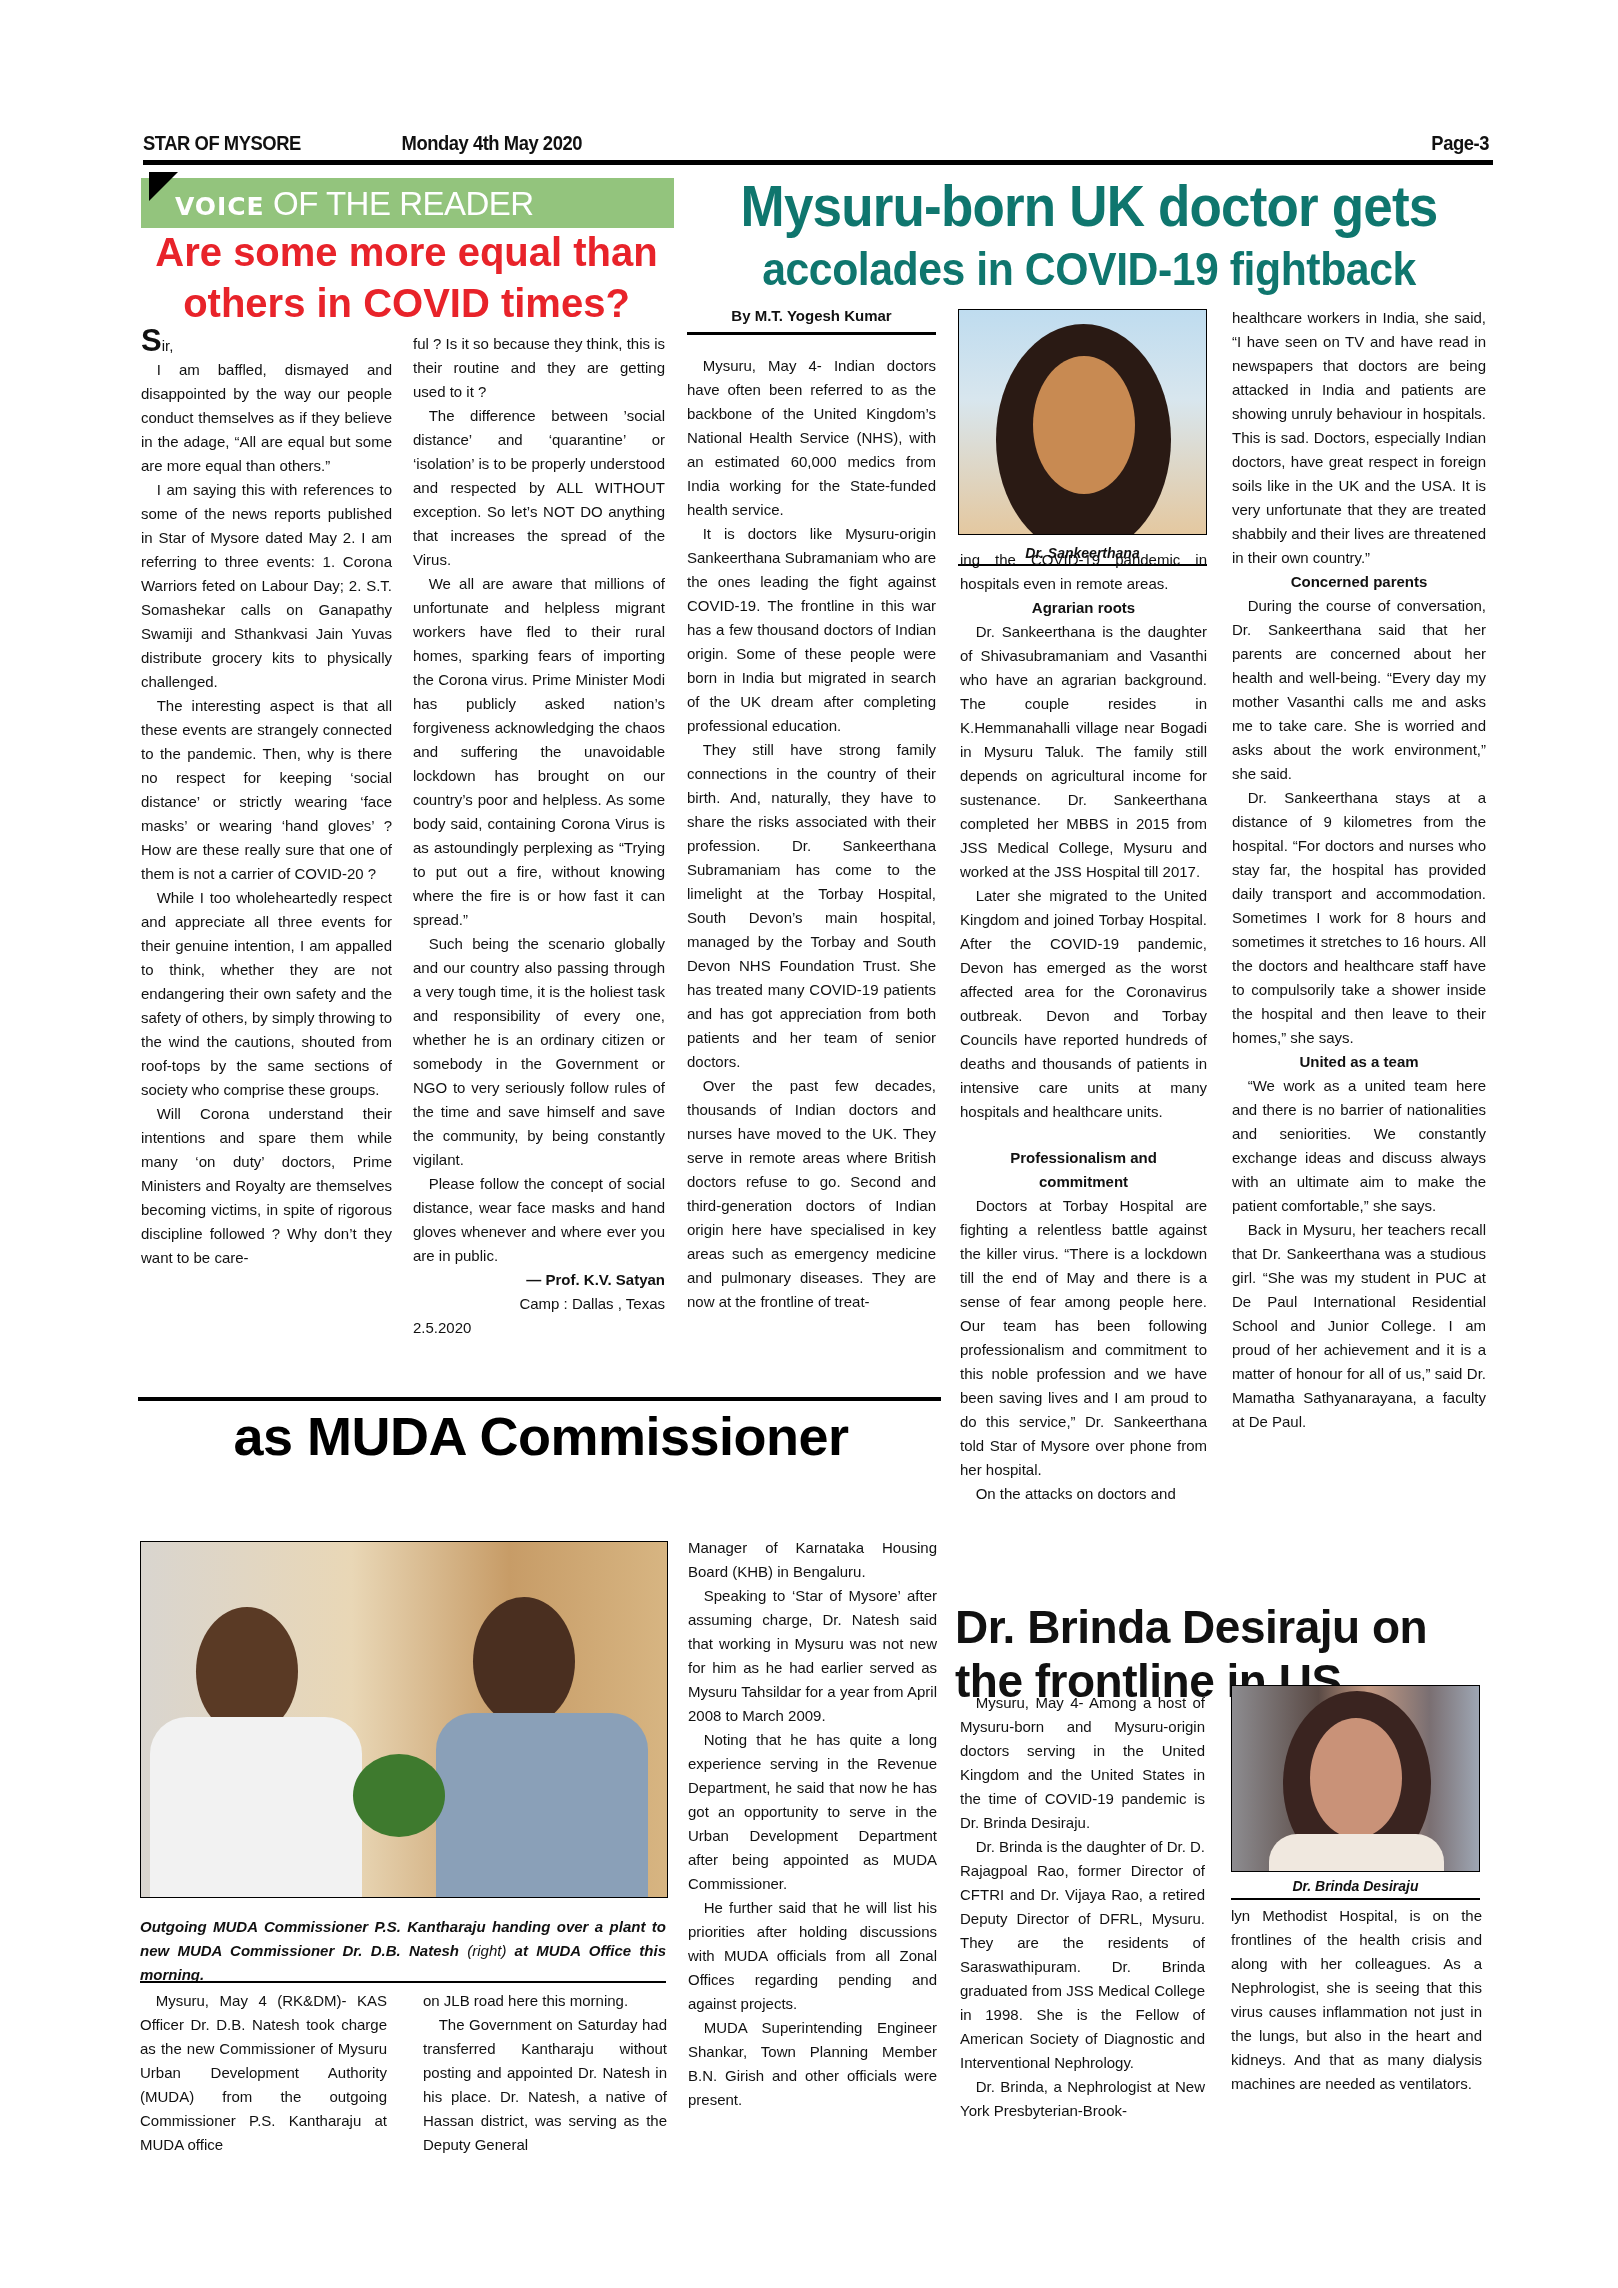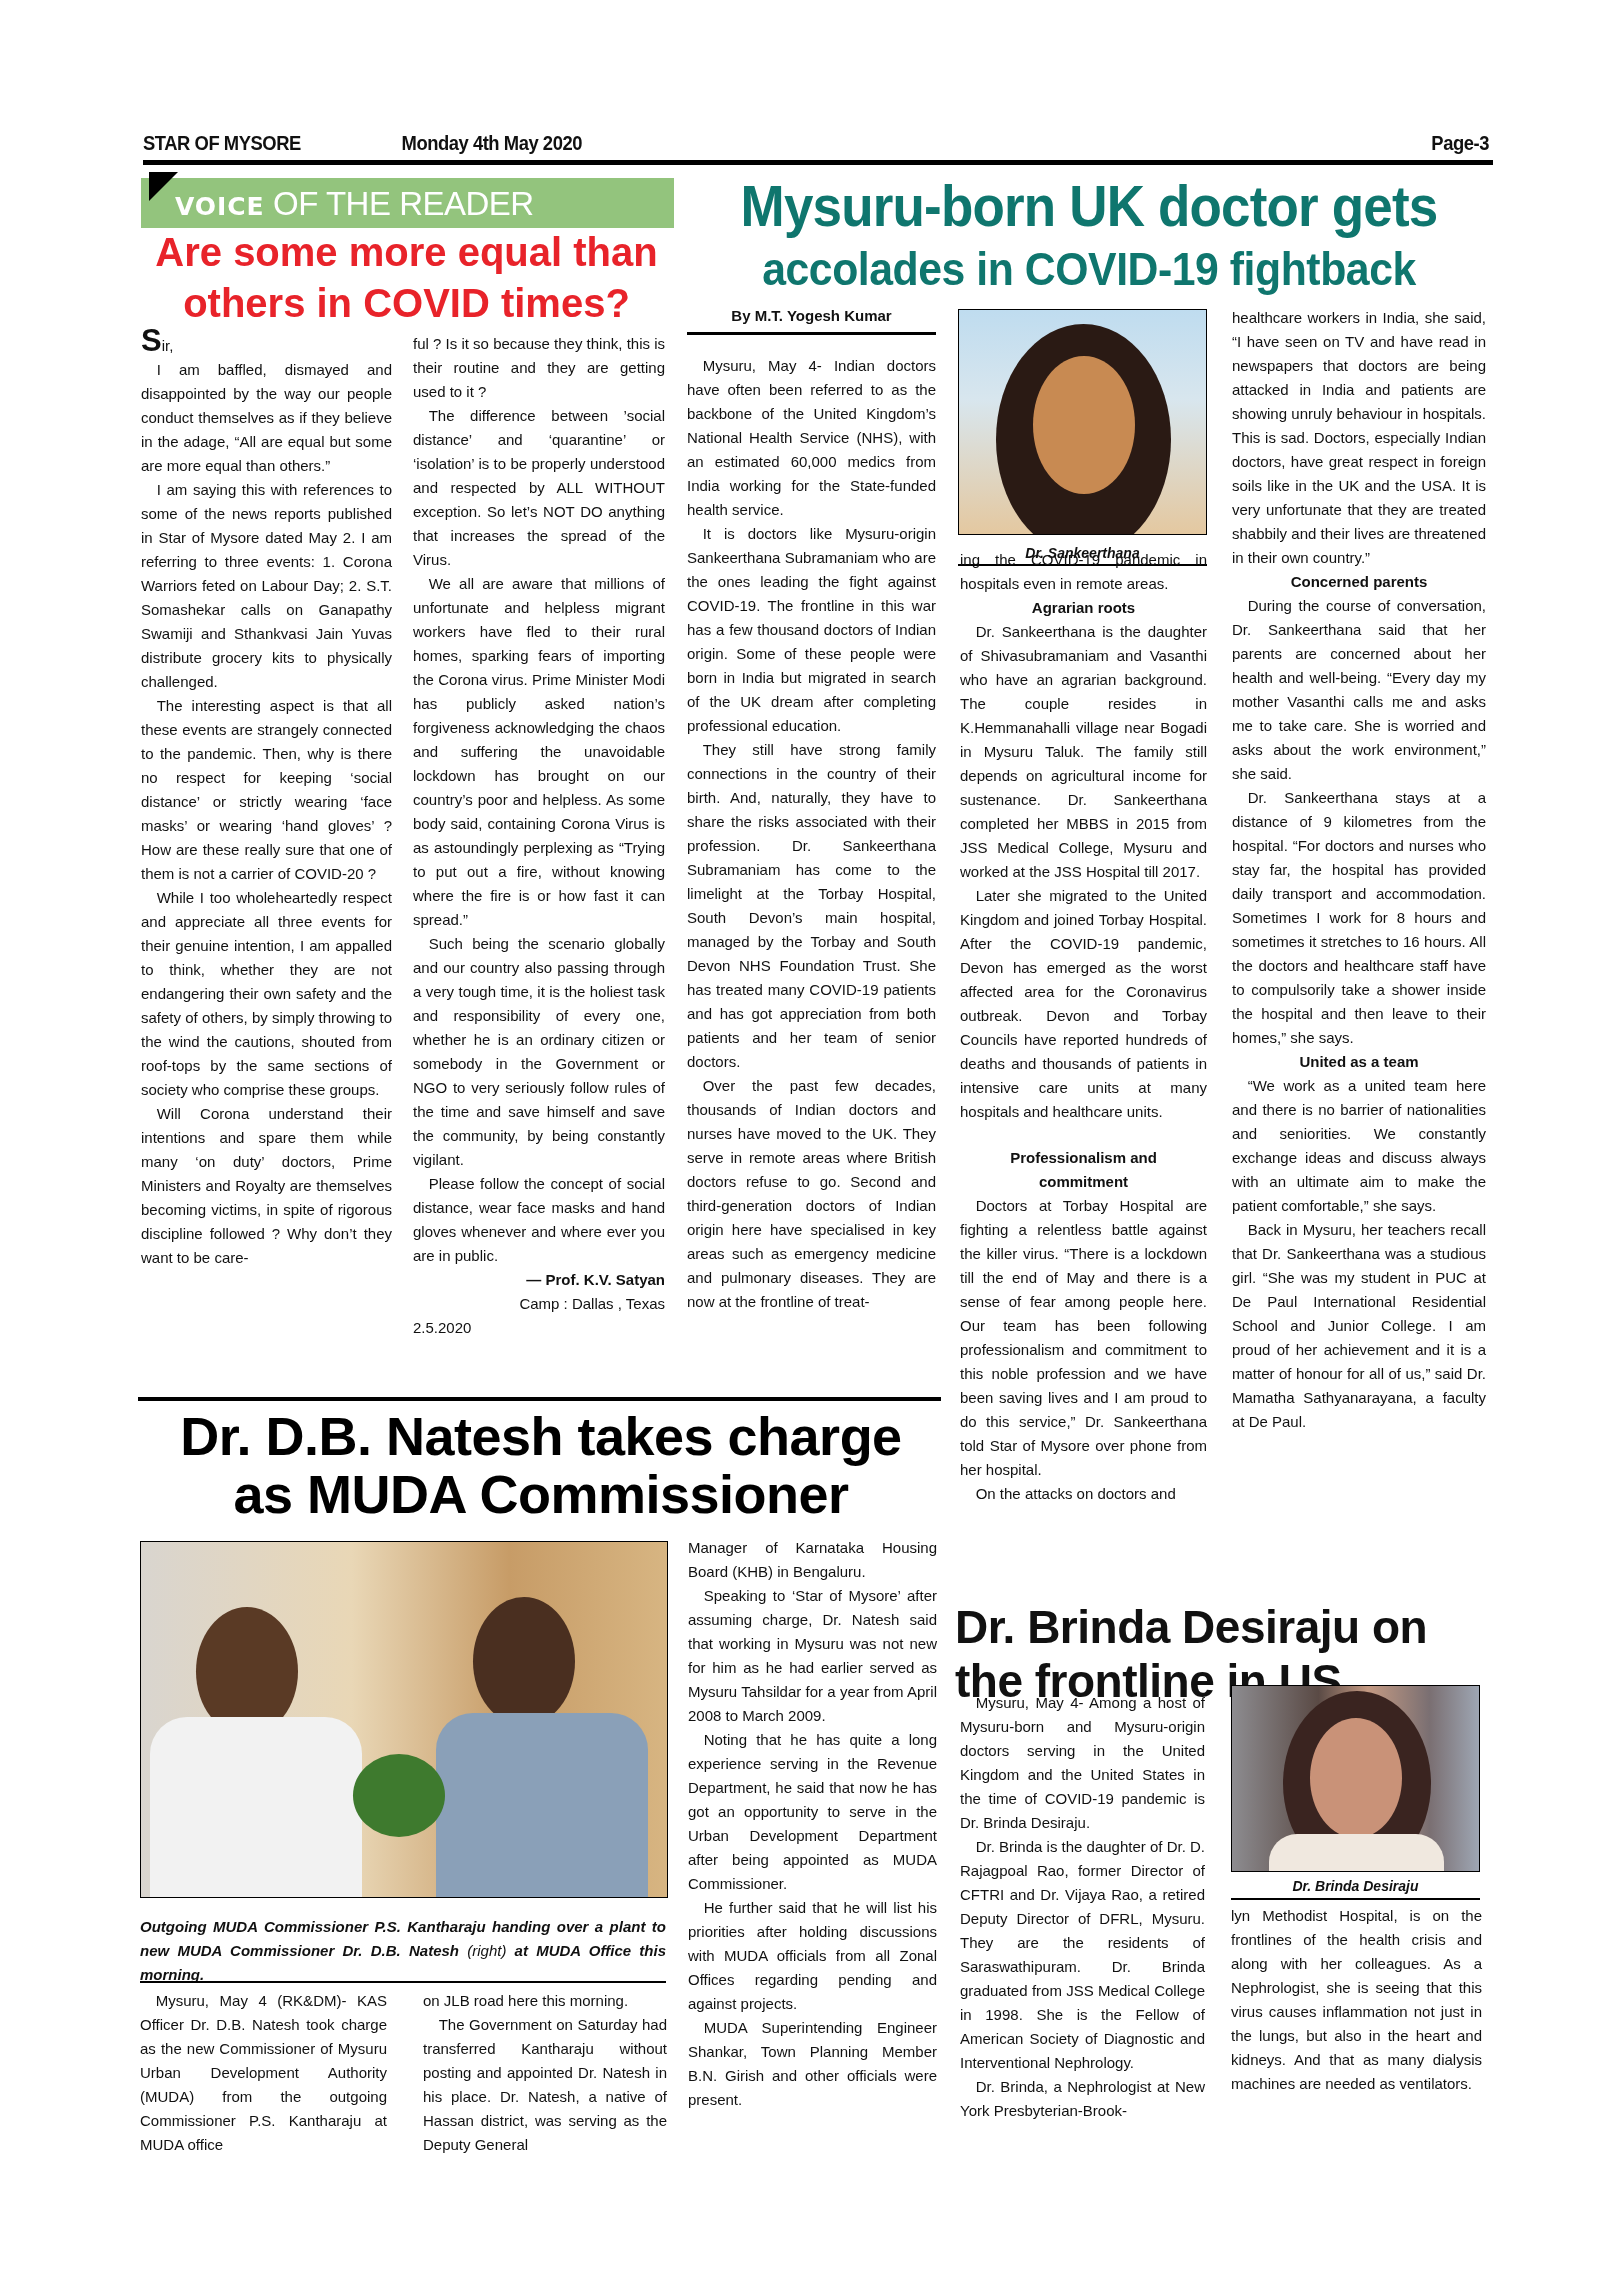--- a/index.html
+++ b/index.html
@@ -144,21 +144,20 @@
   <p class="sub">Concerned parents</p>
   <p>During the course of conversation, Dr. Sankeerthana said that her parents are concerned about her health and well-being. “Every day my mother Vasanthi calls me and asks me to take care. She is worried and asks about the work environment,” she said.</p>
   <p>Dr. Sankeerthana stays at a distance of 9 kilometres from the hospital. “For doctors and nurses who stay far, the hospital has provided daily transport and accommodation. Sometimes I work for 8 hours and sometimes it stretches to 16 hours. All the doctors and healthcare staff have to compulsorily take a shower inside the hospital and then leave to their homes,” she says.</p>
   <p class="sub">United as a team</p>
   <p>“We work as a united team here and there is no barrier of nationalities and seniorities. We constantly exchange ideas and discuss always with an ultimate aim to make the patient comfortable,” she says.</p>
   <p>Back in Mysuru, her teachers recall that Dr. Sankeerthana was a studious girl. “She was my student in PUC at De Paul International Residential School and Junior College. I am proud of her achievement and it is a matter of honour for all of us,” said Dr. Mamatha Sathyanarayana, a faculty at De Paul.</p>
 </div>
 
 <div class="abs rule-mid"></div>
 <div class="abs natesh-headline">
-  <div class="l">Dr. D.B. Natesh takes charge</div>
   <div class="l">as MUDA Commissioner</div>
 </div>
 
 <div class="abs photo photo-natesh">
   <div class="face" style="left:55px;top:65px;width:102px;height:129px;background:#5a3a25;"></div>
   <div class="abs" style="left:9.2px;top:175px;width:212px;height:185px;background:#f2f2f2;border-radius:37px 37px 0 0;"></div>
   <div class="face" style="left:332px;top:55px;width:102px;height:129px;background:#4a2f20;"></div>
   <div class="abs" style="left:295px;top:171px;width:212px;height:185px;background:#8aa0b8;border-radius:37px 37px 0 0;"></div>
   <div class="abs" style="left:212px;top:212px;width:92px;height:83px;background:#3e7a2e;border-radius:50%;"></div>
 </div>

